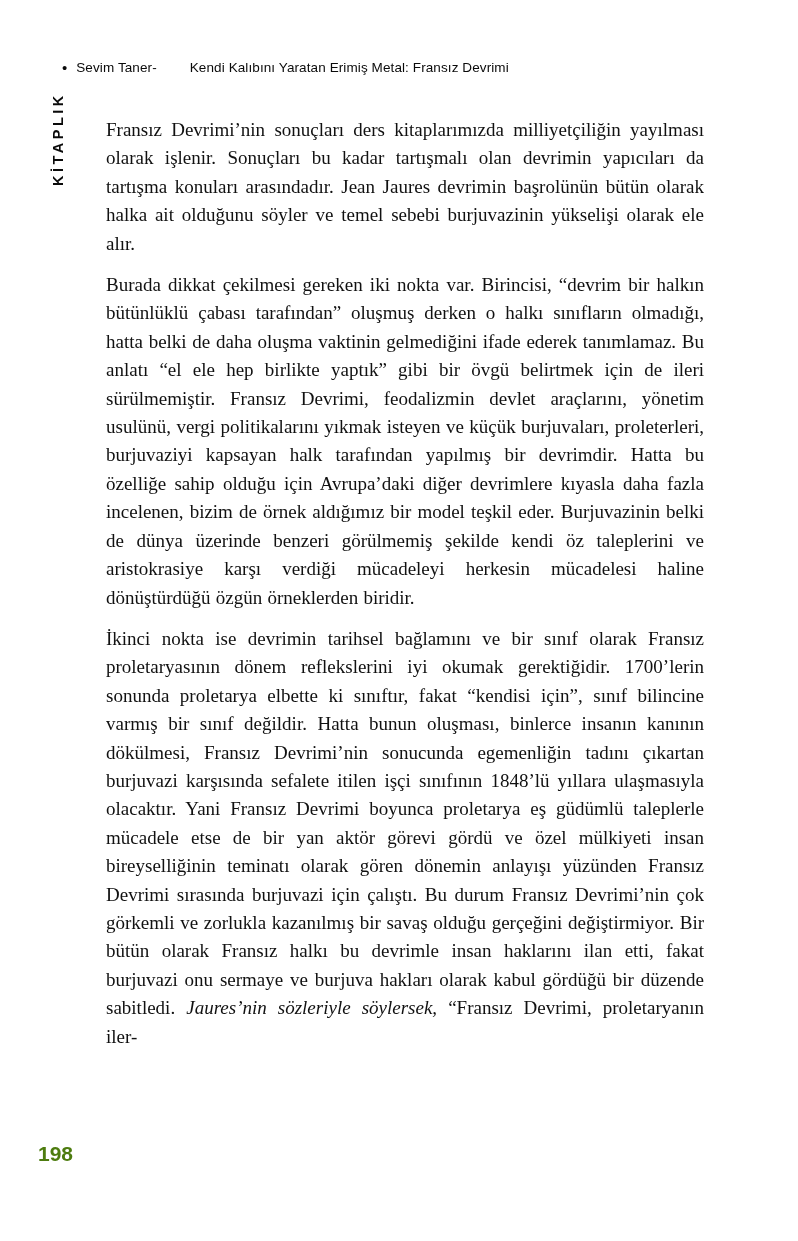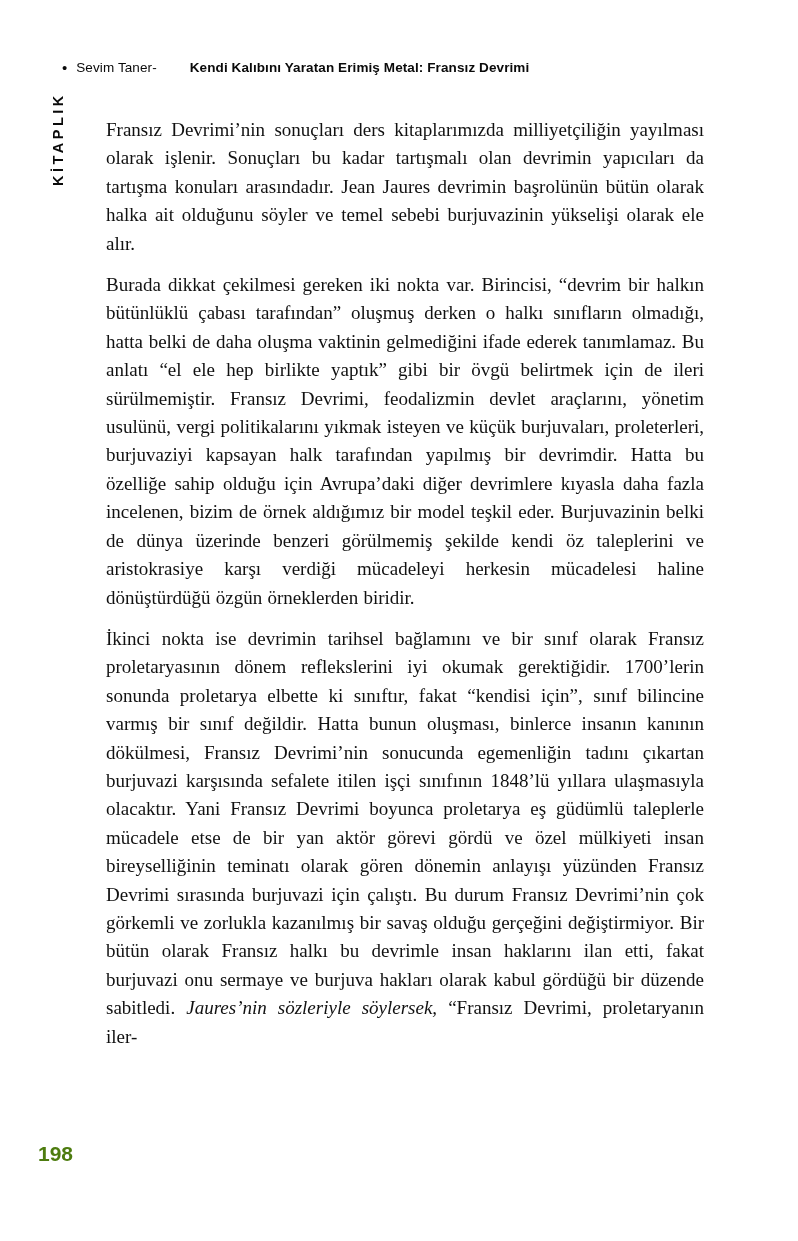--- a/index.html
+++ b/index.html
@@ -27,21 +27,21 @@
     font-size: 15px;
     margin-right: 9px;
     vertical-align: -1px;
   }
   .running-header .author {
     font-weight: 400;
     letter-spacing: 0.1px;
     margin-right: 4px;
   }
   .running-header .title {
-    font-weight: 700;
+    font-weight: 400;
     letter-spacing: 0.1px;
     padding-left: 29px;
   }
   .side-label {
     position: absolute;
     top: 186px;
     left: 50px;
     transform: rotate(-90deg);
     transform-origin: 0 0;
     font-family: "Liberation Sans", sans-serif;

